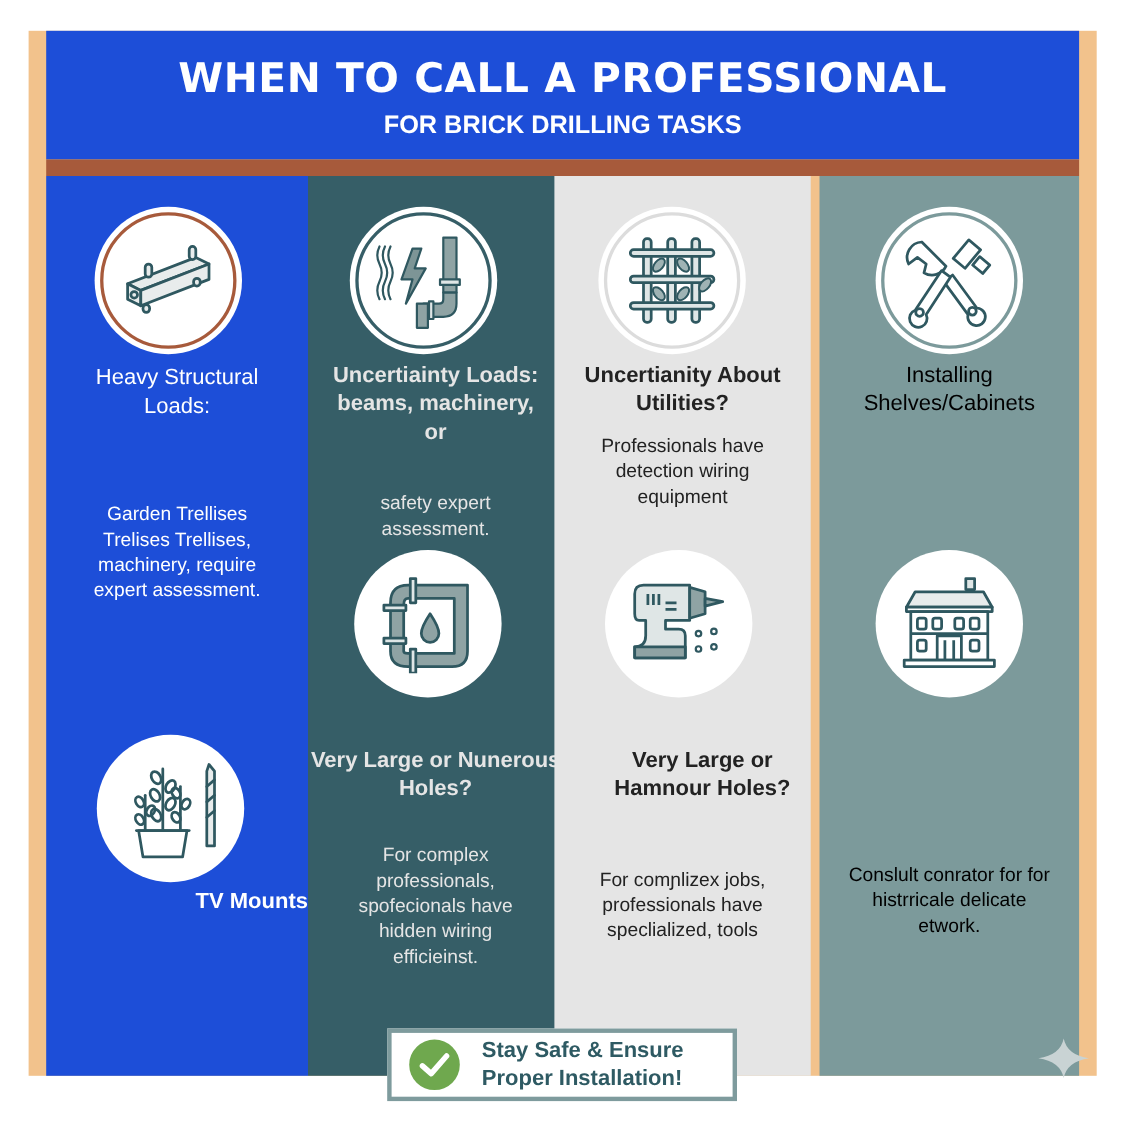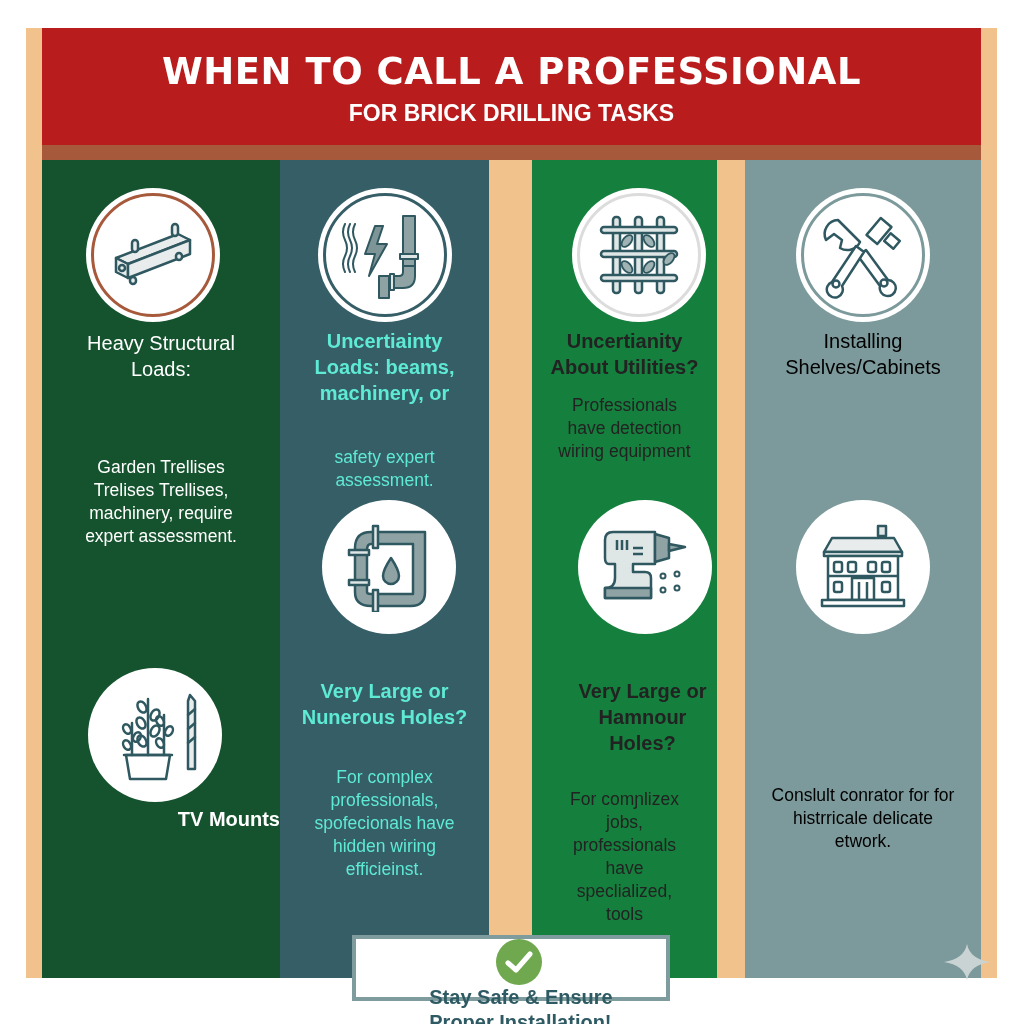--- a/index.html
+++ b/index.html
@@ -1,39 +1,39 @@
 <!DOCTYPE html>
 <html><head>
   <meta charset="utf-8">
   <style>
     * { box-sizing: border-box; margin: 0; padding: 0; }
     html, body { width: 1024px; height: 1024px; background: #ffffff; overflow: hidden; }
     body { position: relative; font-family: "Liberation Sans", "DejaVu Sans", sans-serif; }
 
     .frame { position: absolute; left: 26px; top: 28px; width: 971px; height: 950px; background: #F2C28C; }
-    .header { position: absolute; left: 42px; top: 28px; width: 939px; height: 117px; background: #b91c1c; text-align: center; color: #ffffff; }
+    .header { position: absolute; left: 42px; top: 28px; width: 939px; height: 117px; background: #1d4ed8; text-align: center; color: #ffffff; }
     .header h1 { font-family: "DejaVu Sans", sans-serif; font-weight: 700; font-size: 37px; letter-spacing: 0.5px; margin-top: 24px; line-height: 1.1; }
     .header h2 { font-family: "Liberation Sans", sans-serif; font-weight: 700; font-size: 23px; margin-top: 8px; line-height: 1.1; text-align: center; }
     .band { position: absolute; left: 42px; top: 145px; width: 939px; height: 15px; background: #A75A3B; }
 
     .col { position: absolute; top: 160px; height: 818px; }
-    .col-1 { left: 42px; width: 238px; background: #14532d; color: #ffffff; }
-    .col-2 { left: 280px; width: 209px; background: #365E67; color: #5eead4; }
-    .col-3 { left: 532px; width: 185px; background: #15803d; color: #222222; }
+    .col-1 { left: 42px; width: 238px; background: #1d4ed8; color: #ffffff; }
+    .col-2 { left: 280px; width: 232px; background: #365E67; color: #e5e5e5; }
+    .col-3 { left: 504px; width: 233px; background: #e5e5e5; color: #222222; }
     .col-4 { left: 745px; width: 236px; background: #7C9A9B; color: #000000; }
 
     .icon-circle { position: absolute; width: 134px; height: 134px; border-radius: 50%; background: #ffffff; display: flex; align-items: center; justify-content: center; }
     .icon-circle.ring::after { content: ""; position: absolute; inset: 5px; border-radius: 50%; border: 3px solid var(--ring); }
     .icon-circle svg { position: relative; z-index: 1; }
 
     .title { position: absolute; left: 0; right: 0; text-align: center; font-size: 20px; line-height: 26px; }
     .title.bold { font-weight: 700; }
     .body { position: absolute; left: 0; right: 0; text-align: center; font-size: 17.5px; line-height: 23px; }
 
-    .banner { position: absolute; left: 352px; top: 935px; width: 318px; height: 66px; background: #ffffff; border: 4px solid #7E9B9D; display: flex; align-items: center; flex-direction: column; }
+    .banner { position: absolute; left: 352px; top: 935px; width: 318px; height: 66px; background: #ffffff; border: 4px solid #7E9B9D; display: flex; align-items: center; }
     .check { width: 46px; height: 46px; border-radius: 50%; background: #6FA84E; margin-left: 16px; display: flex; align-items: center; justify-content: center; flex-shrink: 0; }
     .banner-text { margin-left: 20px; color: #2E5A63; font-size: 20px; font-weight: 700; line-height: 25px; }
 
     .sparkle { position: absolute; left: 942px; top: 942px; width: 50px; height: 40px; }
   </style>
 </head>
 <body>
 
 <div class="frame"></div>
 

